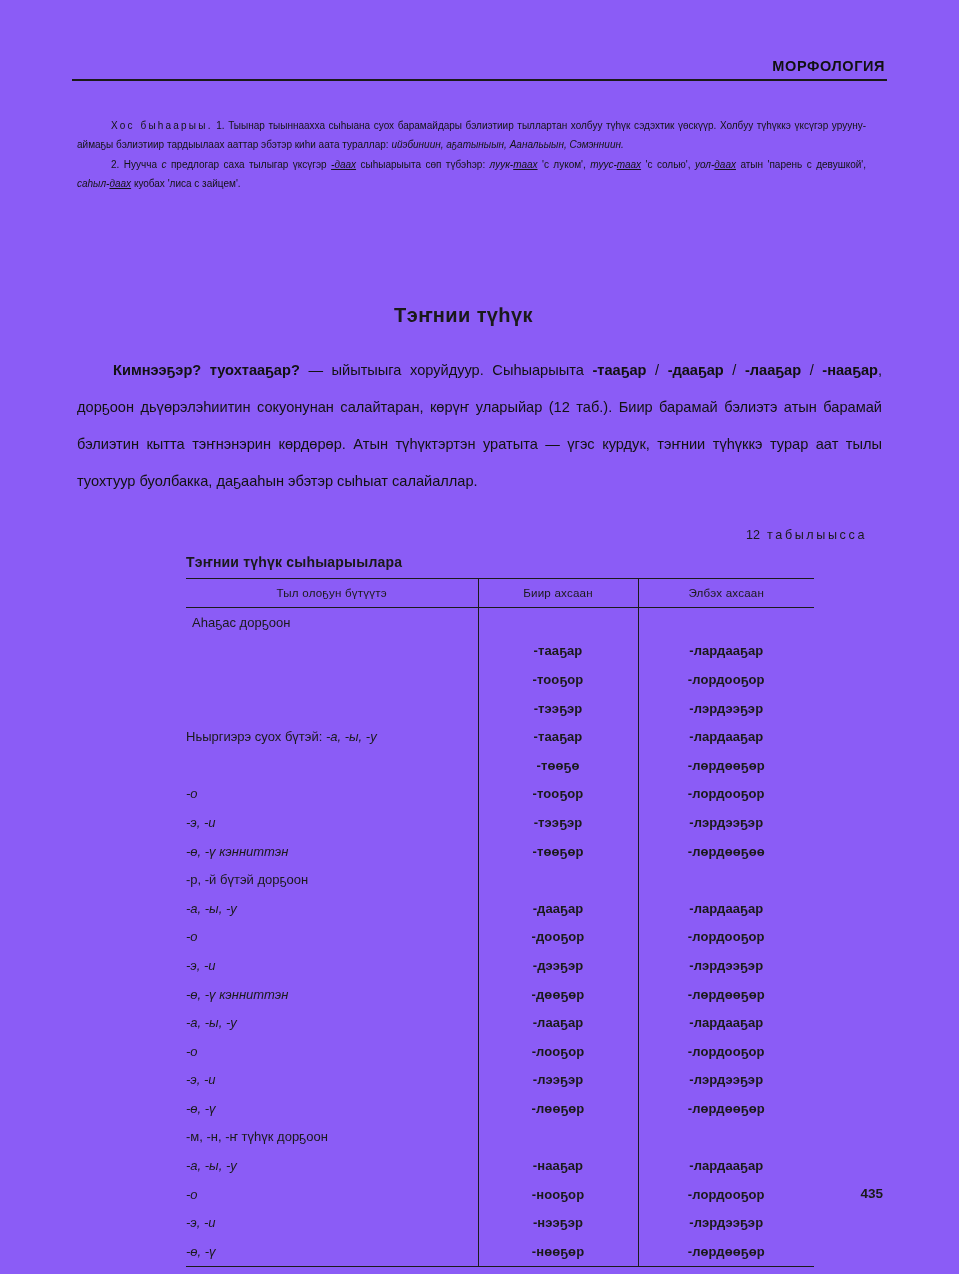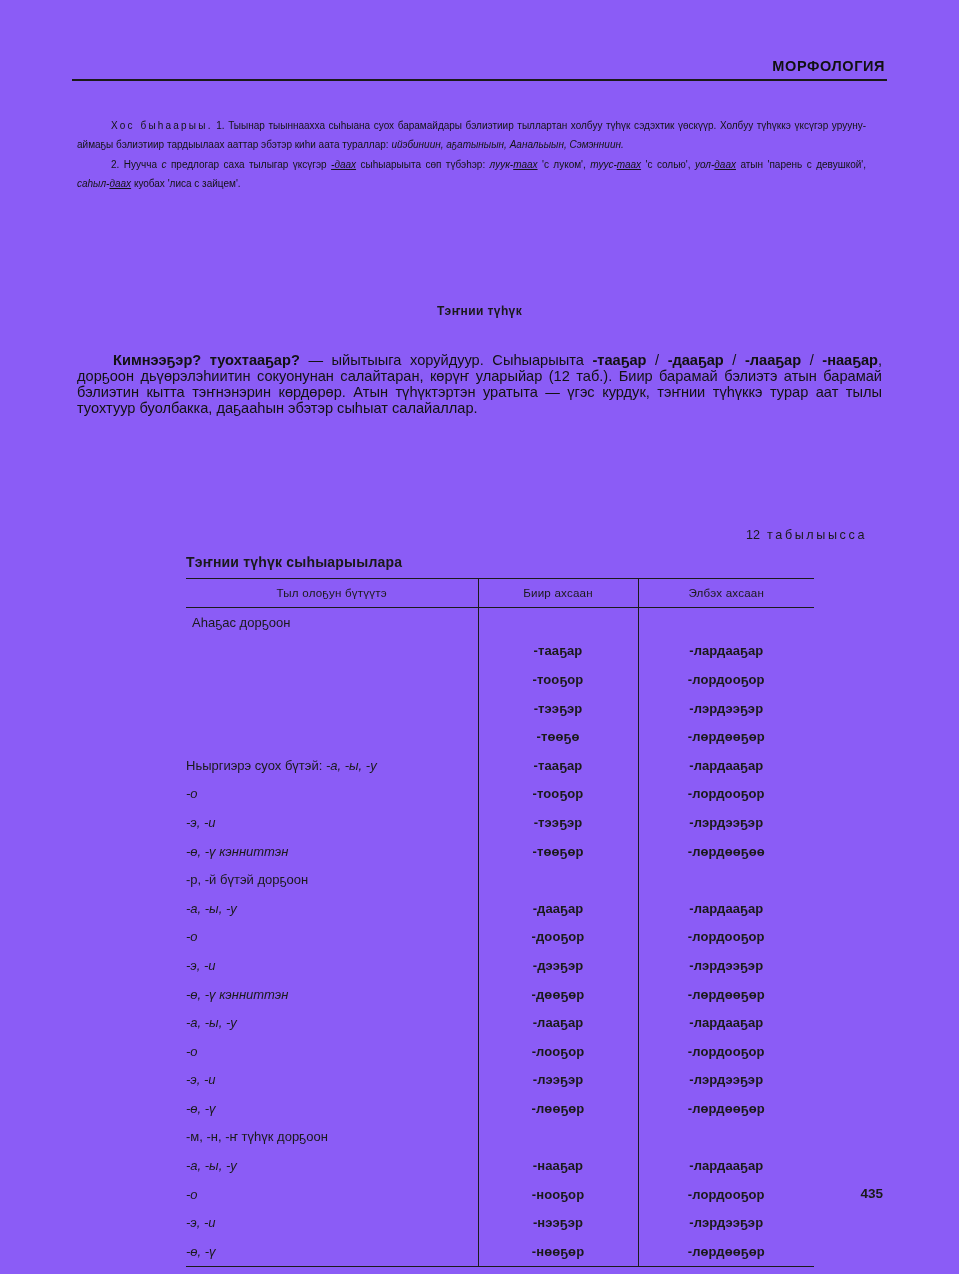--- a/index.html
+++ b/index.html
@@ -62,42 +62,42 @@
   }
   p.para + p.para { margin-top: 1px; }
   .ind { display: inline-block; width: 34px; }
   .spaced { letter-spacing: 2.2px; }
   .ital { font-style: italic; }
   .ital-u { font-style: italic; text-decoration: underline; }
 
   
   .sec-title {
     position: absolute;
-    left: 77px;
+    left: 61px;
     width: 805px;
     top: 304px;
     text-align: center;
     font-family: "Liberation Sans", sans-serif;
     font-weight: bold;
-    font-size: 12px;
+    font-size: 20px;
     letter-spacing: 0.4px;
   }
 
   
   .lead-col {
     position: absolute;
     left: 77px;
     width: 805px;
     top: 352px;
   }
   p.lead {
     margin: 0;
     font-family: "Liberation Sans", sans-serif;
     font-size: 14.6px;
-    line-height: 16px;
+    line-height: 37px;
     text-align: justify;
     text-justify: inter-word;
     color: #121212;
   }
   .lead .ind { width: 36px; }
   .bold { font-weight: bold; }
 
   
   .tbl-num {
     position: absolute;
@@ -258,30 +258,30 @@
             <td class="lbl ind1"></td>
             <td class="frm vdiv-l">-тооҕор</td>
             <td class="frm vdiv-l">-лордооҕор</td>
           </tr>
           <tr class="cellrow">
             <td class="lbl ind1"></td>
             <td class="frm vdiv-l">-тээҕэр</td>
             <td class="frm vdiv-l">-лэрдээҕэр</td>
           </tr>
           <tr class="cellrow">
+            <td class="lbl ind3">Ньыргиэрэ суох бүтэй: <span class="it">-а, -ы, -у</span></td>
+            <td class="frm vdiv-l">-тааҕар</td>
+            <td class="frm vdiv-l">-лардааҕар</td>
+          </tr>
+          <tr class="cellrow">
             <td class="lbl ind1"></td>
             <td class="frm vdiv-l">-төөҕө</td>
             <td class="frm vdiv-l">-лөрдөөҕөр</td>
           </tr>
           <tr class="cellrow">
-            <td class="lbl ind3">Ньыргиэрэ суох бүтэй: <span class="it">-а, -ы, -у</span></td>
-            <td class="frm vdiv-l">-тааҕар</td>
-            <td class="frm vdiv-l">-лардааҕар</td>
-          </tr>
-          <tr class="cellrow">
             <td class="lbl ind2"><span class="it">-о</span></td>
             <td class="frm vdiv-l">-тооҕор</td>
             <td class="frm vdiv-l">-лордооҕор</td>
           </tr>
           <tr class="cellrow">
             <td class="lbl ind2"><span class="it">-э, -и</span></td>
             <td class="frm vdiv-l">-тээҕэр</td>
             <td class="frm vdiv-l">-лэрдээҕэр</td>
           </tr>
           <tr class="cellrow">

